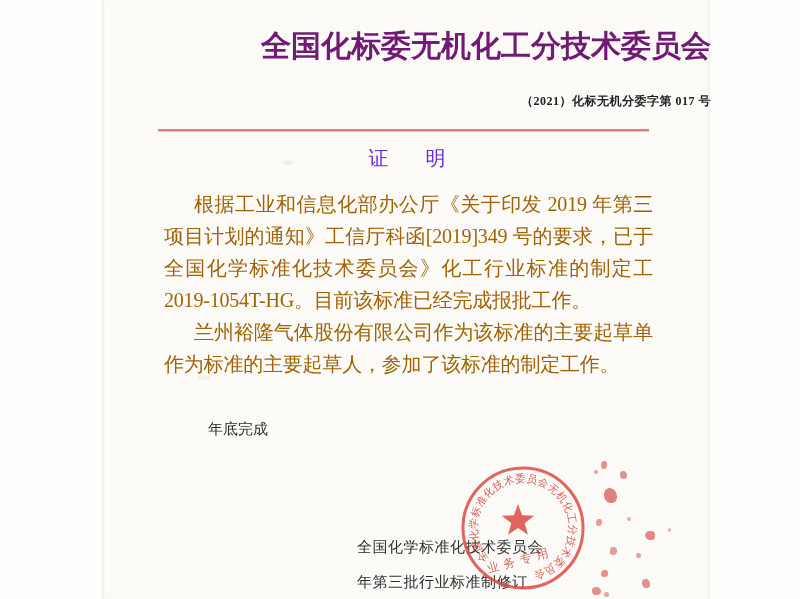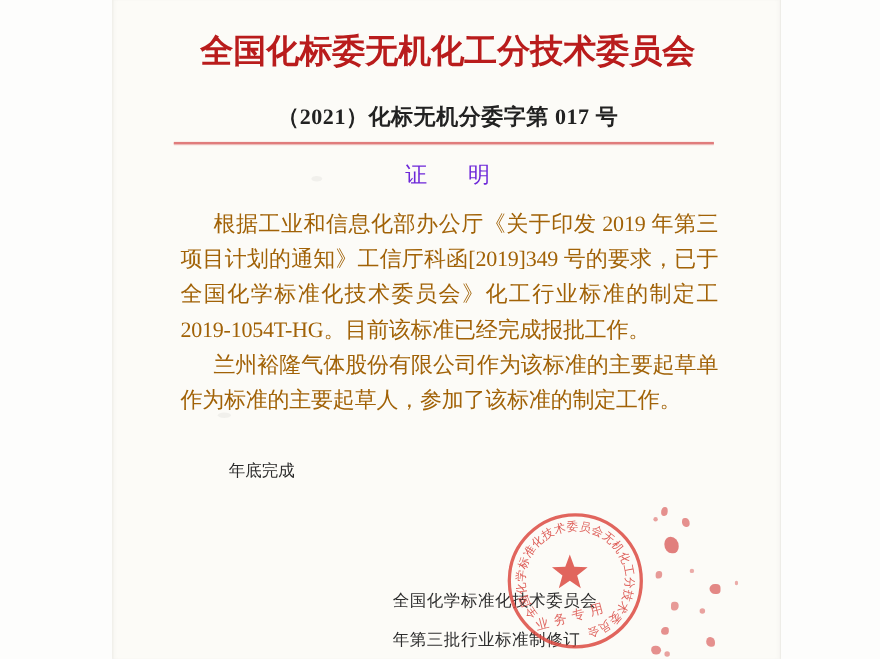--- a/index.html
+++ b/index.html
@@ -14,26 +14,26 @@
   }
   .paper {
     position:absolute; left:102px; top:0; width:608px; height:599px;
     background:#fcfbf7;
     border-left:1px solid #eeede8;
     border-right:1px solid #eeede8;
     box-shadow: inset 2px 0 3px rgba(0,0,0,0.02), inset -2px 0 3px rgba(0,0,0,0.02);
   }
   .doc-title {
     position:absolute; left:0; top:26px; width:608px;
-    text-align:center; font-size:30px; font-weight:bold;
-    color:#b91c1c; letter-spacing:0px;
+    text-align:right; font-size:30px; font-weight:bold;
+    color:#701a75; letter-spacing:0px;
   }
   .doc-number {
     position:absolute; left:0; top:93px; width:608px;
-    text-align:center; font-size:20px; font-weight:bold; color:#222222;
+    text-align:right; font-size:12px; font-weight:bold; color:#222222;
     letter-spacing:0.5px;
   }
   .red-rule {
     position:absolute; left:55px; top:129px; width:491px; height:2px;
     background:#e07c7c;
     box-shadow:0 1px 0 rgba(224,124,124,0.45);
   }
   .heading {
     position:absolute; left:0; top:145px; width:608px;
     text-align:center; font-size:20px; color:#6d28d9; font-weight:normal;

